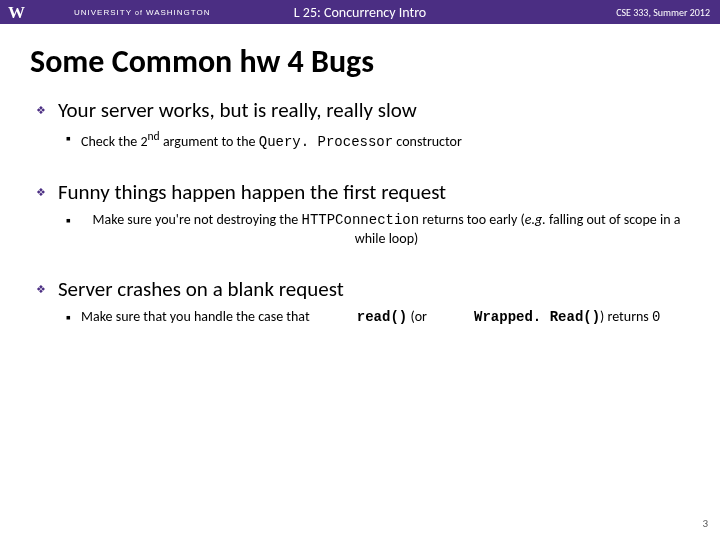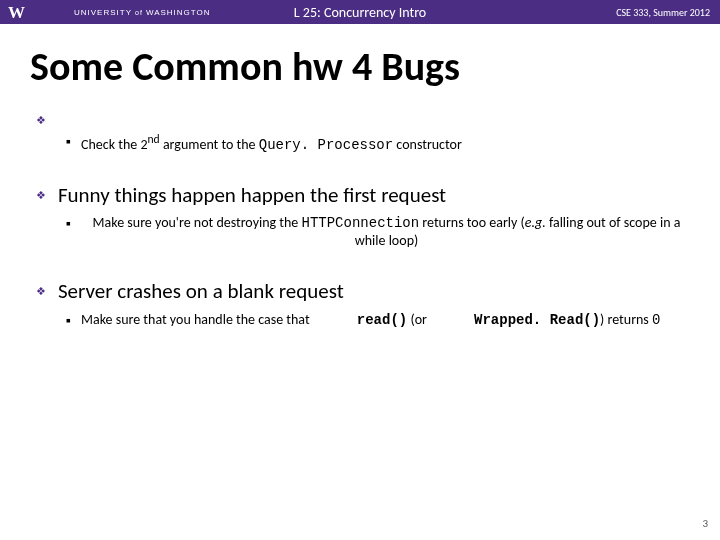--- a/index.html
+++ b/index.html
@@ -35,21 +35,21 @@
   .center-title {
     position: absolute;
     left: 50%;
     transform: translateX(-50%);
     font-size: 14px;
   }
   .right-title { font-size: 10px; }
 
   .content { padding: 18px 28px 0 30px; }
   .title {
-    font-size: 40px;
+    font-size: 32px;
     font-weight: 600;
     color: #000;
     margin-bottom: 16px;
   }
 
   ul.lvl1 { list-style: none; padding-left: 6px; }
   ul.lvl1 > li { margin-bottom: 28px; }
   .row { display: flex; align-items: flex-start; }
   .b1 { font-size: 11px; color: #4b2e83; margin-right: 12px; margin-top: 8px; line-height: 1; }
   .t1 { font-size: 21px; line-height: 1.25; }
@@ -87,20 +87,21 @@
   </div>
 
   <div class="content">
     <h1 class="title">Some Common hw 4 Bugs</h1>
 
     <ul class="lvl1">
 
       <li>
         <div class="row">
           <span class="b1">❖</span>
+          <span class="t1">Your server works, but is really, really slow</span>
         </div>
         <ul class="lvl2">
           <li class="row">
             <span class="b2">▪</span>
             <span class="t2">
               <span>Check the 2</span><sup>nd</sup><span> argument to the </span><span class="code">Query. Processor</span><span> constructor</span>
             </span>
           </li>
         </ul>
       </li>

